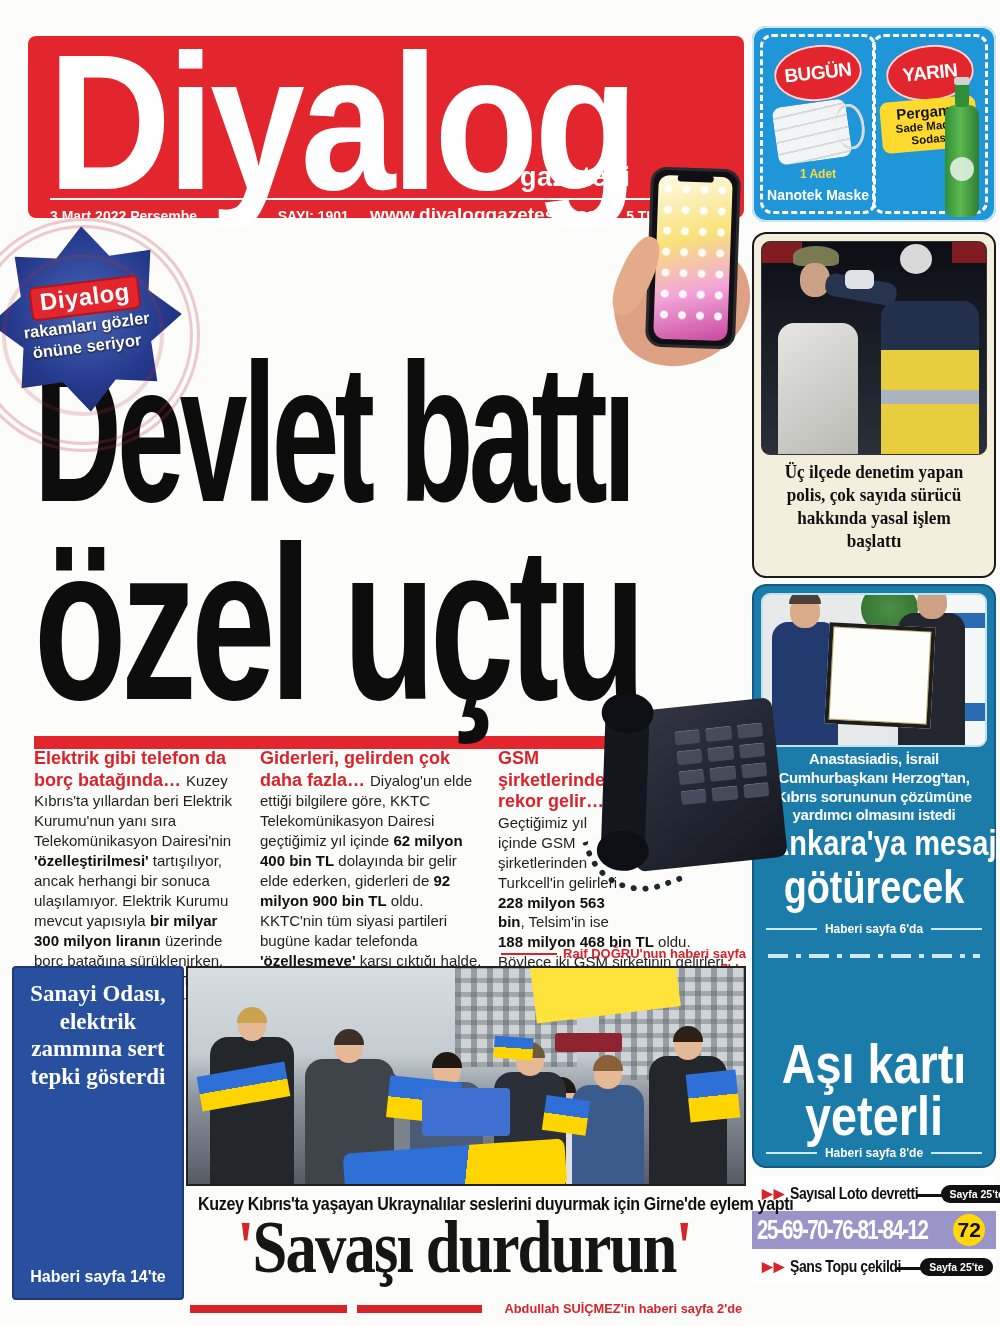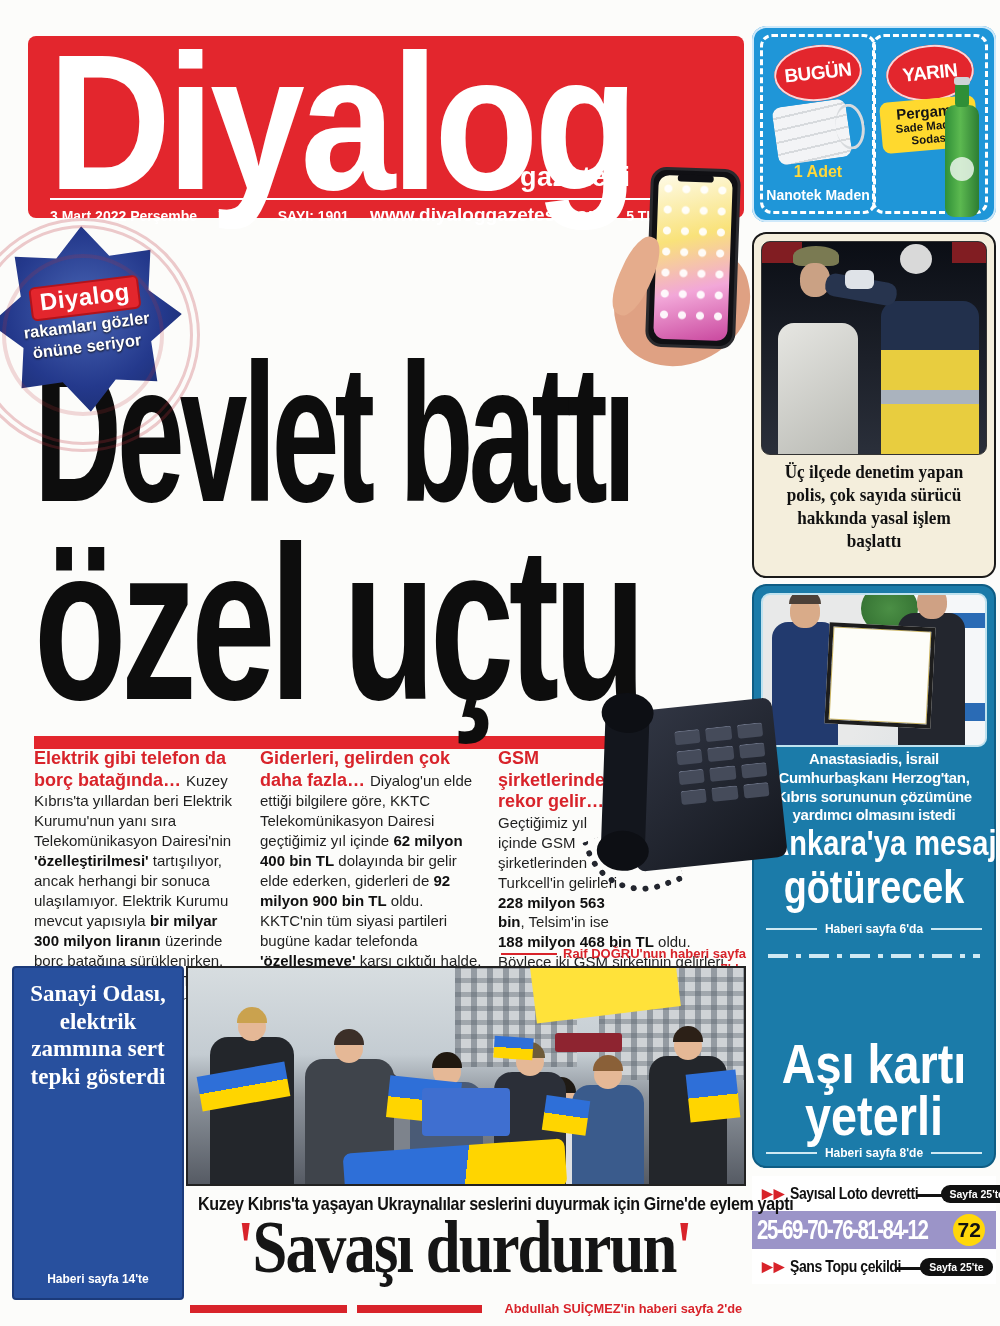--- a/index.html
+++ b/index.html
@@ -17,21 +17,21 @@
   .mast-meta .web{font-size:19px;}
 
   
   .promo{position:absolute;left:752px;top:26px;width:244px;height:196px;background:#1f96d8;border-radius:14px;
          box-shadow:0 0 0 2px #cfe9fa inset;}
   .promo-cell{position:absolute;top:8px;bottom:8px;width:110px;border:3px dashed #fff;border-radius:12px;}
   .promo-cell.c1{left:8px;} .promo-cell.c2{right:8px;}
   .promo-oval{position:absolute;left:50%;top:8px;transform:translateX(-50%) rotate(-6deg);width:88px;height:56px;
               background:#e3262d;border-radius:50%;display:grid;place-items:center;box-shadow:0 0 0 2px #f9d7d9 inset;}
   .promo-oval span{color:#fff;font-weight:bold;font-size:19px;letter-spacing:-.5px;}
-  .promo-qty{position:absolute;left:0;right:0;bottom:30px;text-align:center;color:#ffd83b;font-weight:bold;font-size:16px;}
+  .promo-qty{position:absolute;left:0;right:0;bottom:30px;text-align:center;color:#ffd83b;font-weight:bold;font-size:12px;}
   .promo-item{position:absolute;left:0;right:0;bottom:8px;text-align:center;color:#fff;font-weight:bold;font-size:14px;}
   .mask{position:absolute;left:12px;top:66px;width:74px;height:58px;background:#f3f4f6;border-radius:9px;
         transform:rotate(-8deg);background-image:repeating-linear-gradient(175deg,rgba(0,0,0,0) 0 10px,#d7dadd 10px 12px);}
   .mask::after{content:"";position:absolute;right:-16px;top:6px;width:26px;height:40px;border:3px solid #d7dadd;
                border-radius:50%;border-left:none;}
   .tag{position:absolute;left:6px;top:62px;width:92px;background:#ffd92e;border-radius:8px;transform:rotate(-5deg);
        padding:4px 2px;text-align:center;color:#151515;}
   .tag .t1{font-size:15px;font-weight:bold;} .tag .t2{font-size:11.5px;font-weight:bold;line-height:1.15;}
   .bottle{position:absolute;right:6px;top:68px;width:34px;height:112px;border-radius:10px 10px 9px 9px;
           background:linear-gradient(90deg,#2f8f37,#5cb950 45%,#2d7d33);}
@@ -184,21 +184,21 @@
         transform:scale(.76,1.05);transform-origin:left center;}
   .nums.n2{transform:scale(.8,1.05);}
   .bonus{margin-left:-28px;width:32px;height:32px;border-radius:50%;background:#ffd70a;color:#111;
         display:grid;place-items:center;font-weight:bold;font-size:21px;flex:none;}
 
   
   .industry{position:absolute;left:12px;top:966px;width:172px;height:334px;background:#28509e;
         border:2px solid #1b3a7a;border-radius:4px;box-sizing:border-box;z-index:1;}
   .industry-kicker{position:absolute;left:6px;right:6px;top:12px;text-align:center;color:#fff;
         font-family:"Liberation Serif",serif;font-weight:bold;font-size:23px;line-height:1.2;}
-  .industry-byline{position:absolute;left:0;right:0;bottom:12px;text-align:center;color:#fff;font-weight:bold;font-size:12px;}
+  .industry-byline{position:absolute;left:0;right:0;bottom:12px;text-align:center;color:#fff;font-weight:bold;font-size:16px;}
   .uretim{position:absolute;left:24px;top:1058px;width:166px;height:192px;background:#e3262d;border-radius:20px;
         z-index:2;display:flex;flex-direction:column;align-items:center;justify-content:center;line-height:1.02;}
   .uretim span{color:#fff;font-weight:bold;white-space:nowrap;transform:scale(.85,1.1);}
   .u1{font-size:40px;} .u2{font-size:46px;} .u3{font-size:42px;}
 
   
   .protest{position:absolute;left:186px;top:966px;width:560px;height:220px;border:2px solid #222;
         box-sizing:border-box;overflow:hidden;background:linear-gradient(#d7dde0,#c4ccd2 40%,#8d949c 60%,#565b64);z-index:3;}
   .protest::before{content:"";position:absolute;left:0;right:0;top:-6px;height:4px;background:#1b3a66;}
   .bldg{position:absolute;top:0;background:#cfd3d6;
@@ -262,21 +262,21 @@
     </div>
   </header>
 
   <aside class="promo">
     <div class="promo-cell c1">
       <div class="promo-oval">
         <span>BUGÜN</span>
       </div>
       <div class="mask"></div>
       <div class="promo-qty">1 Adet</div>
-      <div class="promo-item">Nanotek Maden</div>
+      <div class="promo-item">Nanotek Maske</div>
     </div>
     <div class="promo-cell c2">
       <div class="promo-oval">
         <span>YARIN</span>
       </div>
       <div class="tag">
         <div class="t1">Pergama</div>
         <div class="t2">Sade Maden Sodası</div>
       </div>
       <div class="bottle">

